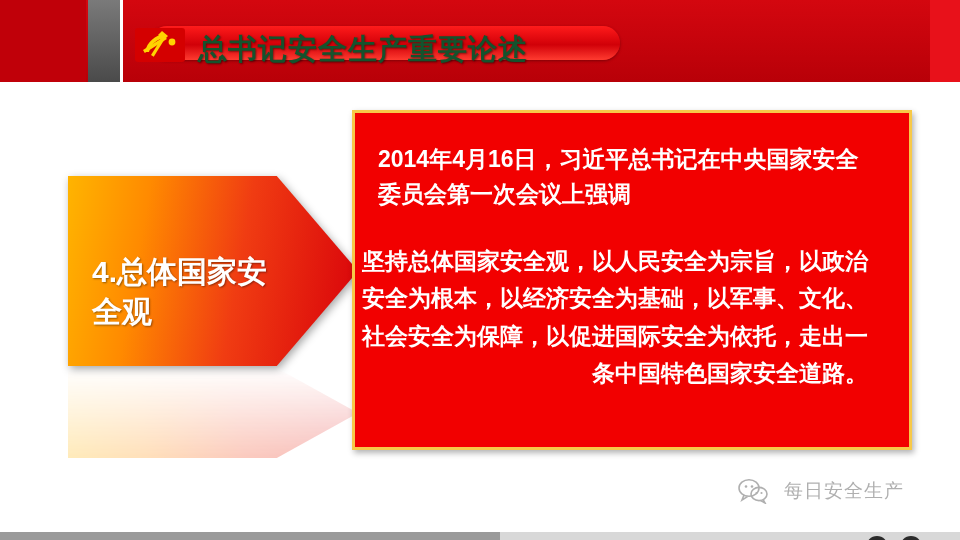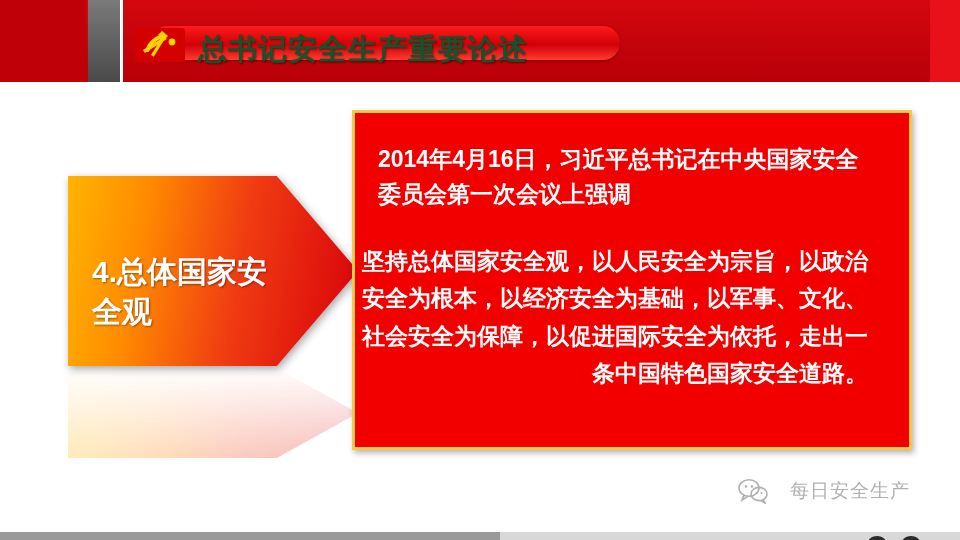--- a/index.html
+++ b/index.html
@@ -159,21 +159,21 @@
     width: 500px; height: 8px;
     background: #9a9a9a;
   }
 
   
   .watermark {
     position: absolute;
     left: 738px; top: 478px;
     display: flex;
     align-items: center;
-    gap: 22px;
+    gap: 16px;
     opacity: 0.55;
   }
   .wm-icon {
     width: 30px; height: 26px;
   }
   .wm-text {
     font-size: 19px;
     color: #6f6f6f;
     letter-spacing: 1px;
     white-space: nowrap;

